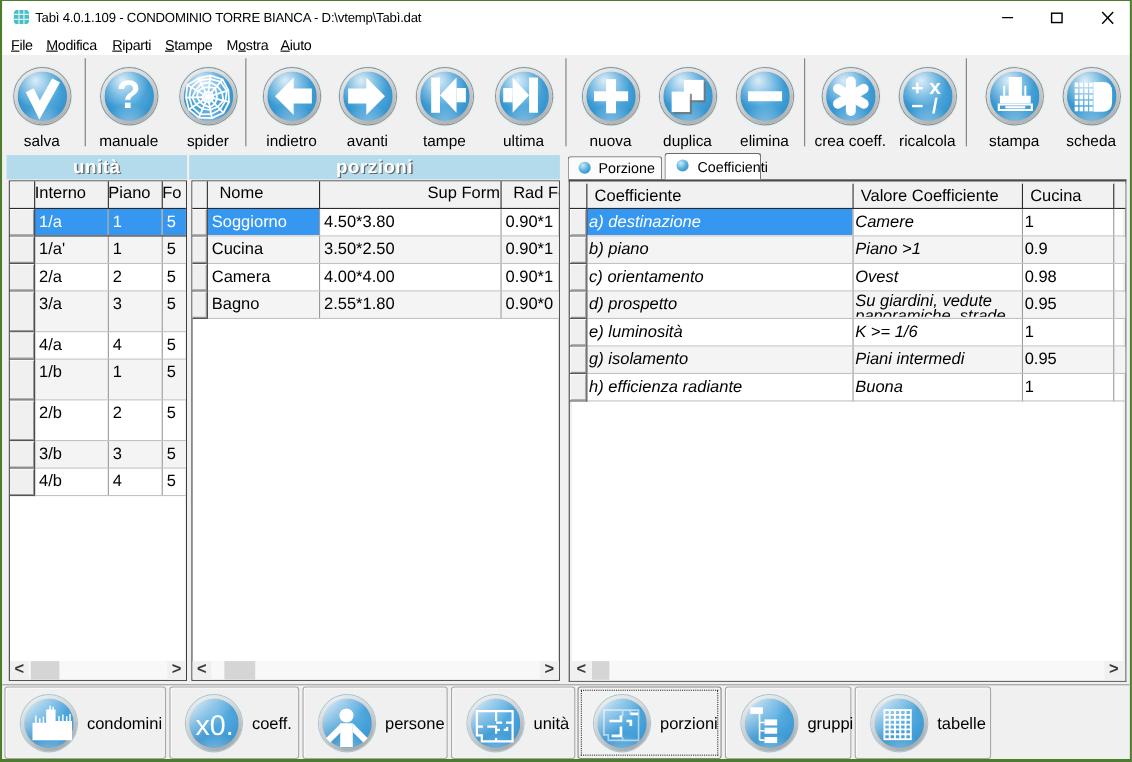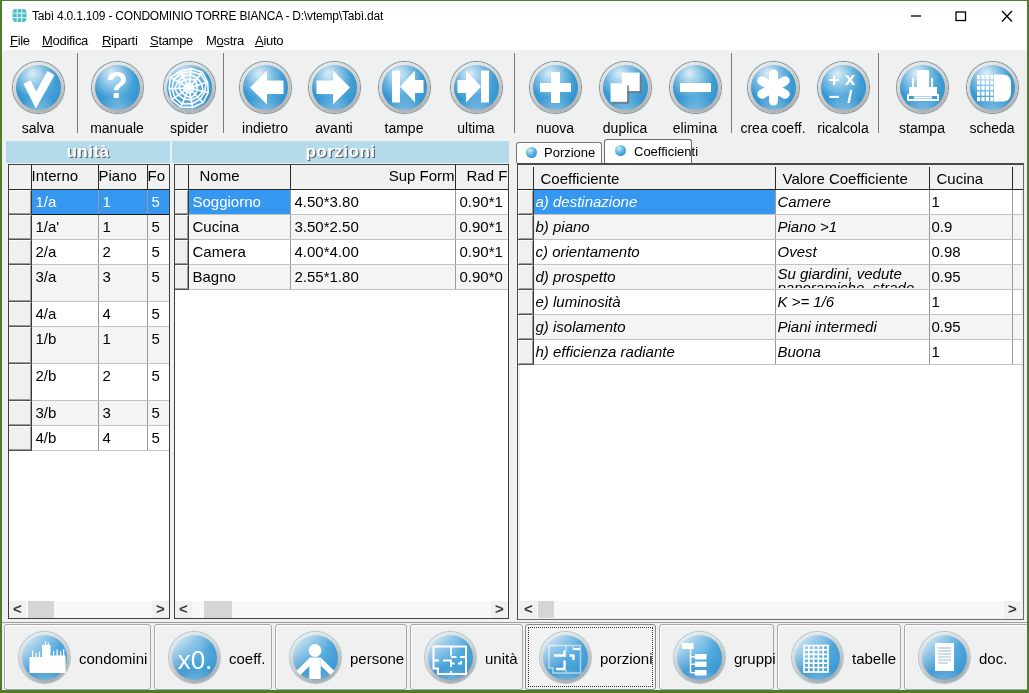--- a/index.html
+++ b/index.html
@@ -609,30 +609,13 @@
         <svg width="45" height="45" viewBox="0 0 45 45">
           <g stroke="#fff" stroke-width="1.7" fill="none">
             <rect x="9" y="10.5" width="24" height="26.5"></rect>
             <path d="M13.8,10.5 V37 M18.6,10.5 V37 M23.4,10.5 V37 M28.2,10.5 V37"></path>
             <path d="M9,14.9 H33 M9,19.3 H33 M9,23.7 H33 M9,28.1 H33 M9,32.5 H33"></path>
           </g>
         </svg>
       </div>
       <div class="blabel" style="left:74px">tabelle</div>
     </div>
-    <div class="bbtn" style="left:902px;width:125px;">
-      <div class="borb" style="left:14px">
-        <div class="inner"></div>
-        <svg width="45" height="45" viewBox="0 0 45 45">
-          <rect x="13" y="8" width="19" height="28" fill="#fff"></rect>
-          <g stroke="#9db8c6" stroke-width="1">
-            <line x1="16" y1="13" x2="29" y2="13"></line>
-            <line x1="16" y1="16" x2="29" y2="16"></line>
-            <line x1="16" y1="19" x2="29" y2="19"></line>
-            <line x1="16" y1="22" x2="29" y2="22"></line>
-            <line x1="16" y1="25" x2="29" y2="25"></line>
-            <line x1="16" y1="28" x2="26" y2="28"></line>
-          </g>
-        </svg>
-      </div>
-      <div class="blabel" style="left:74px">doc.</div>
-    </div>
   </div>
 
 </body></html>

